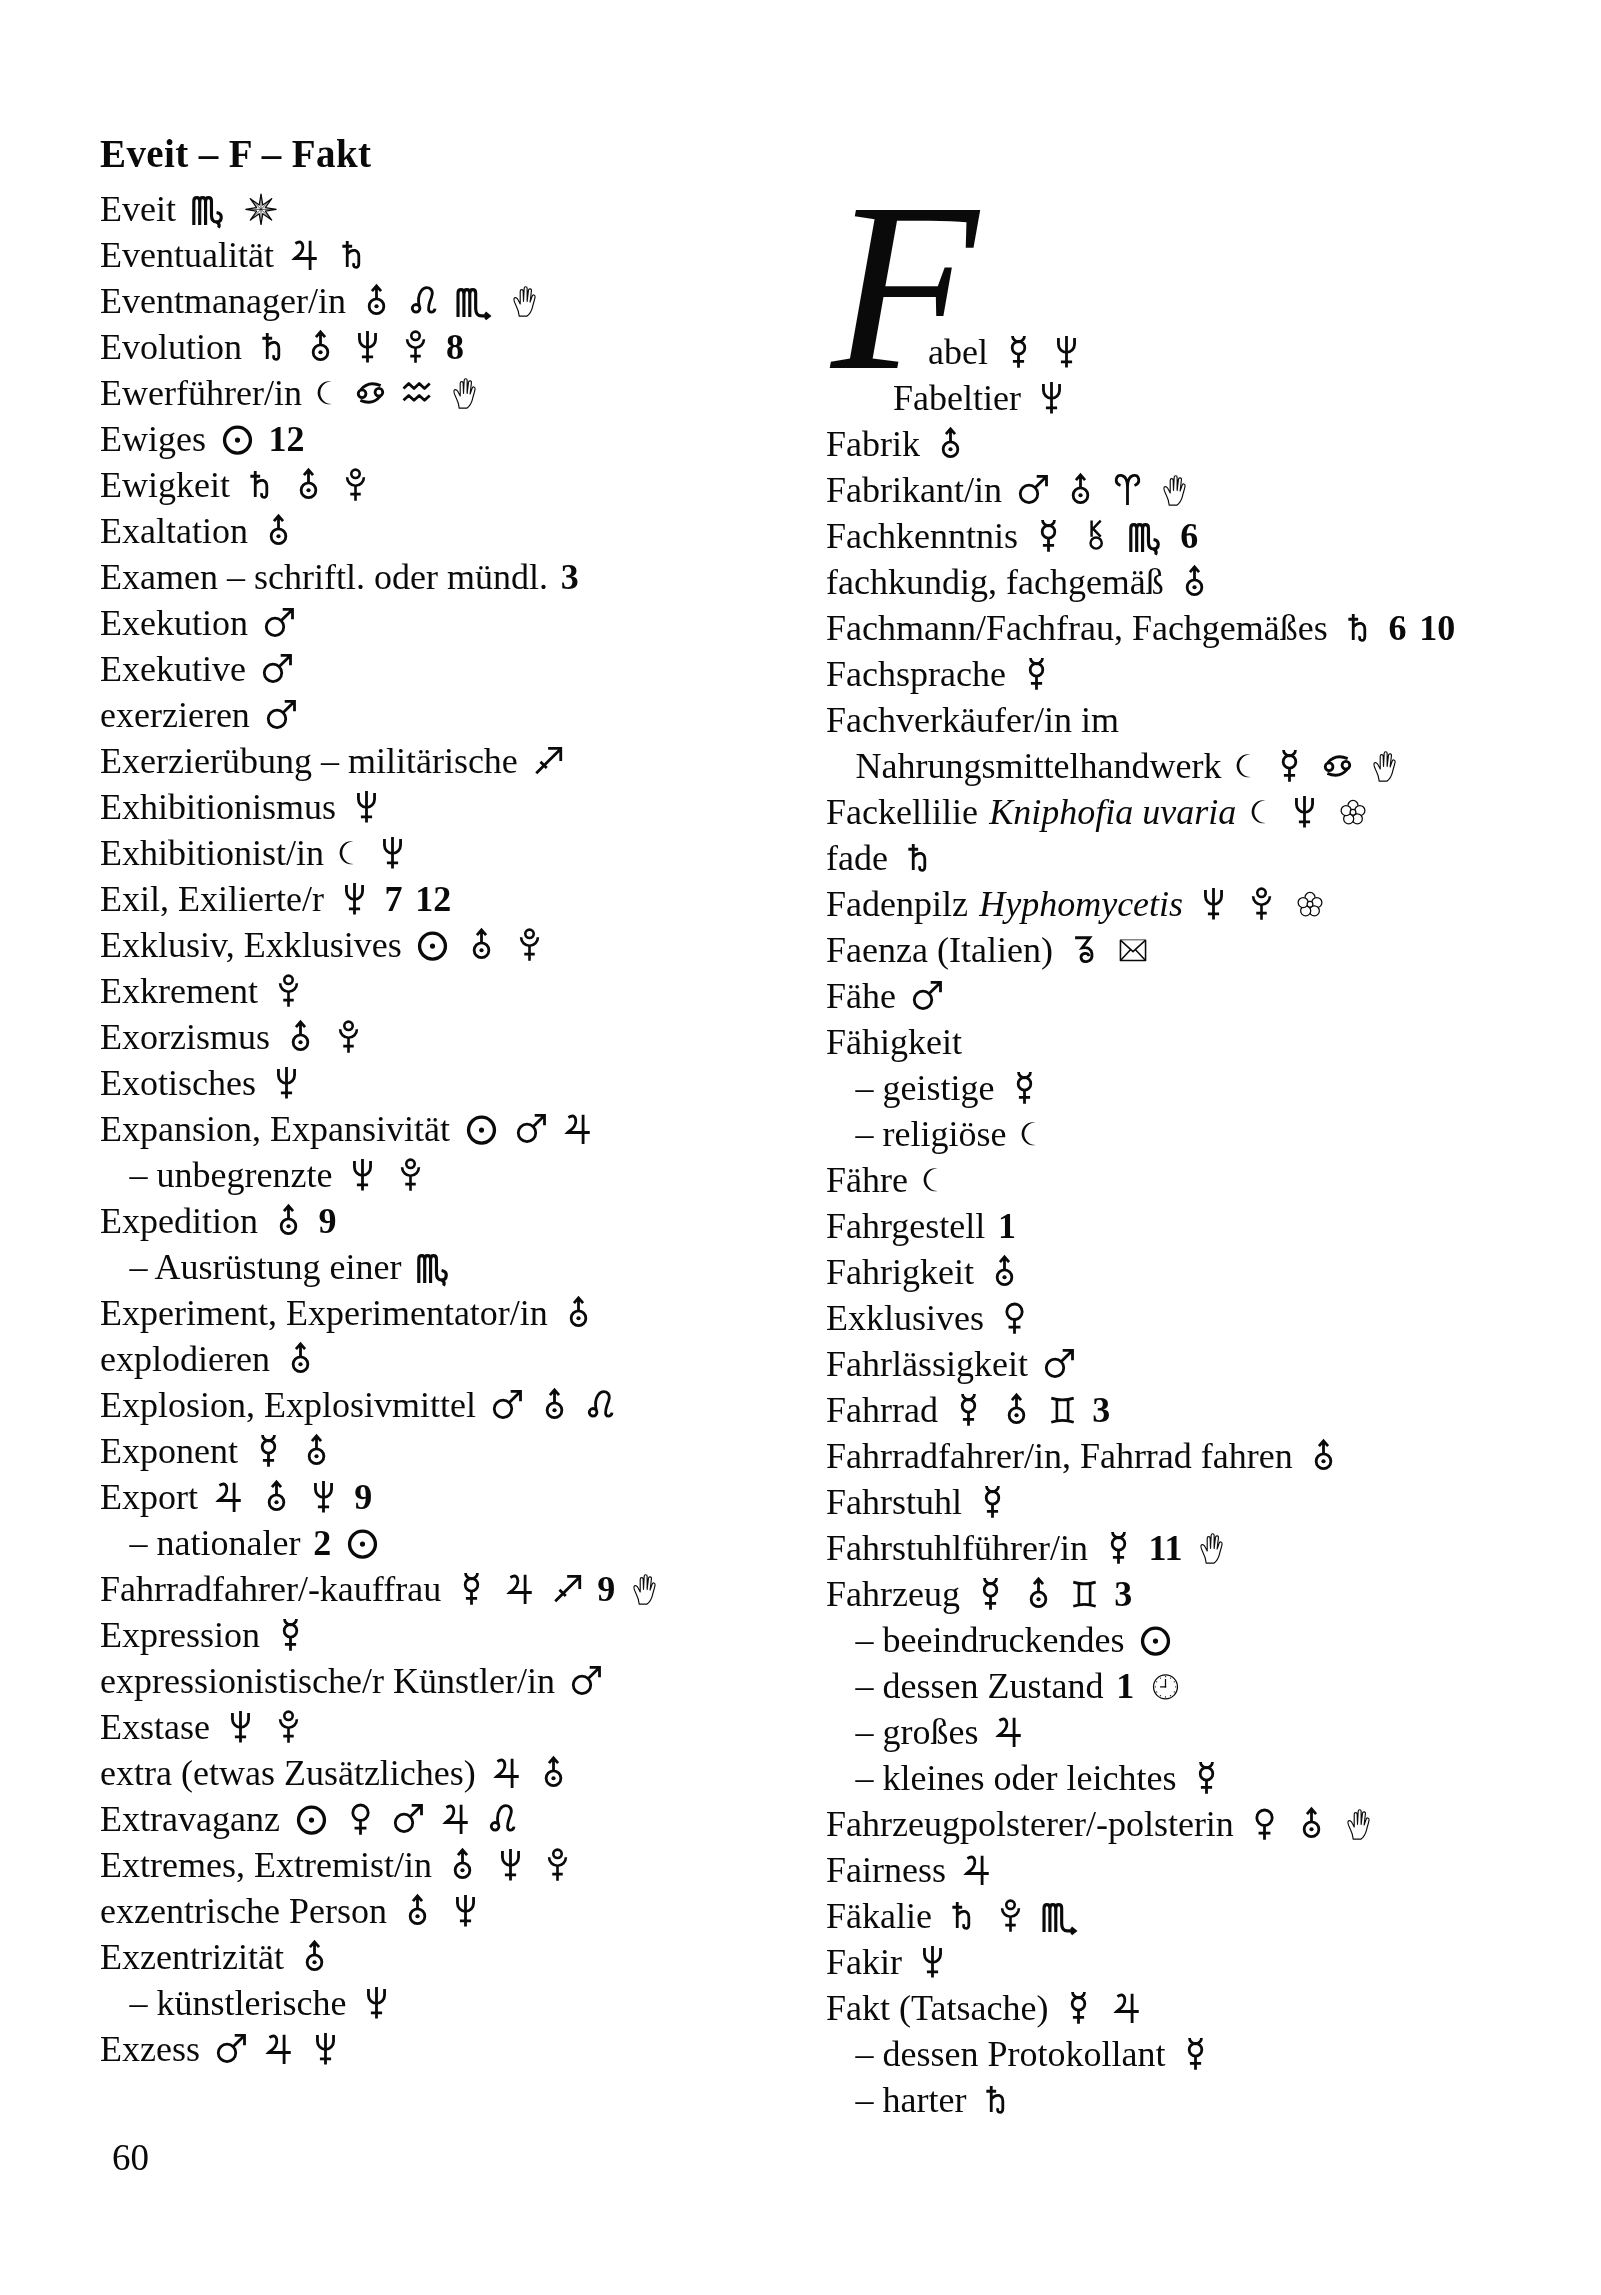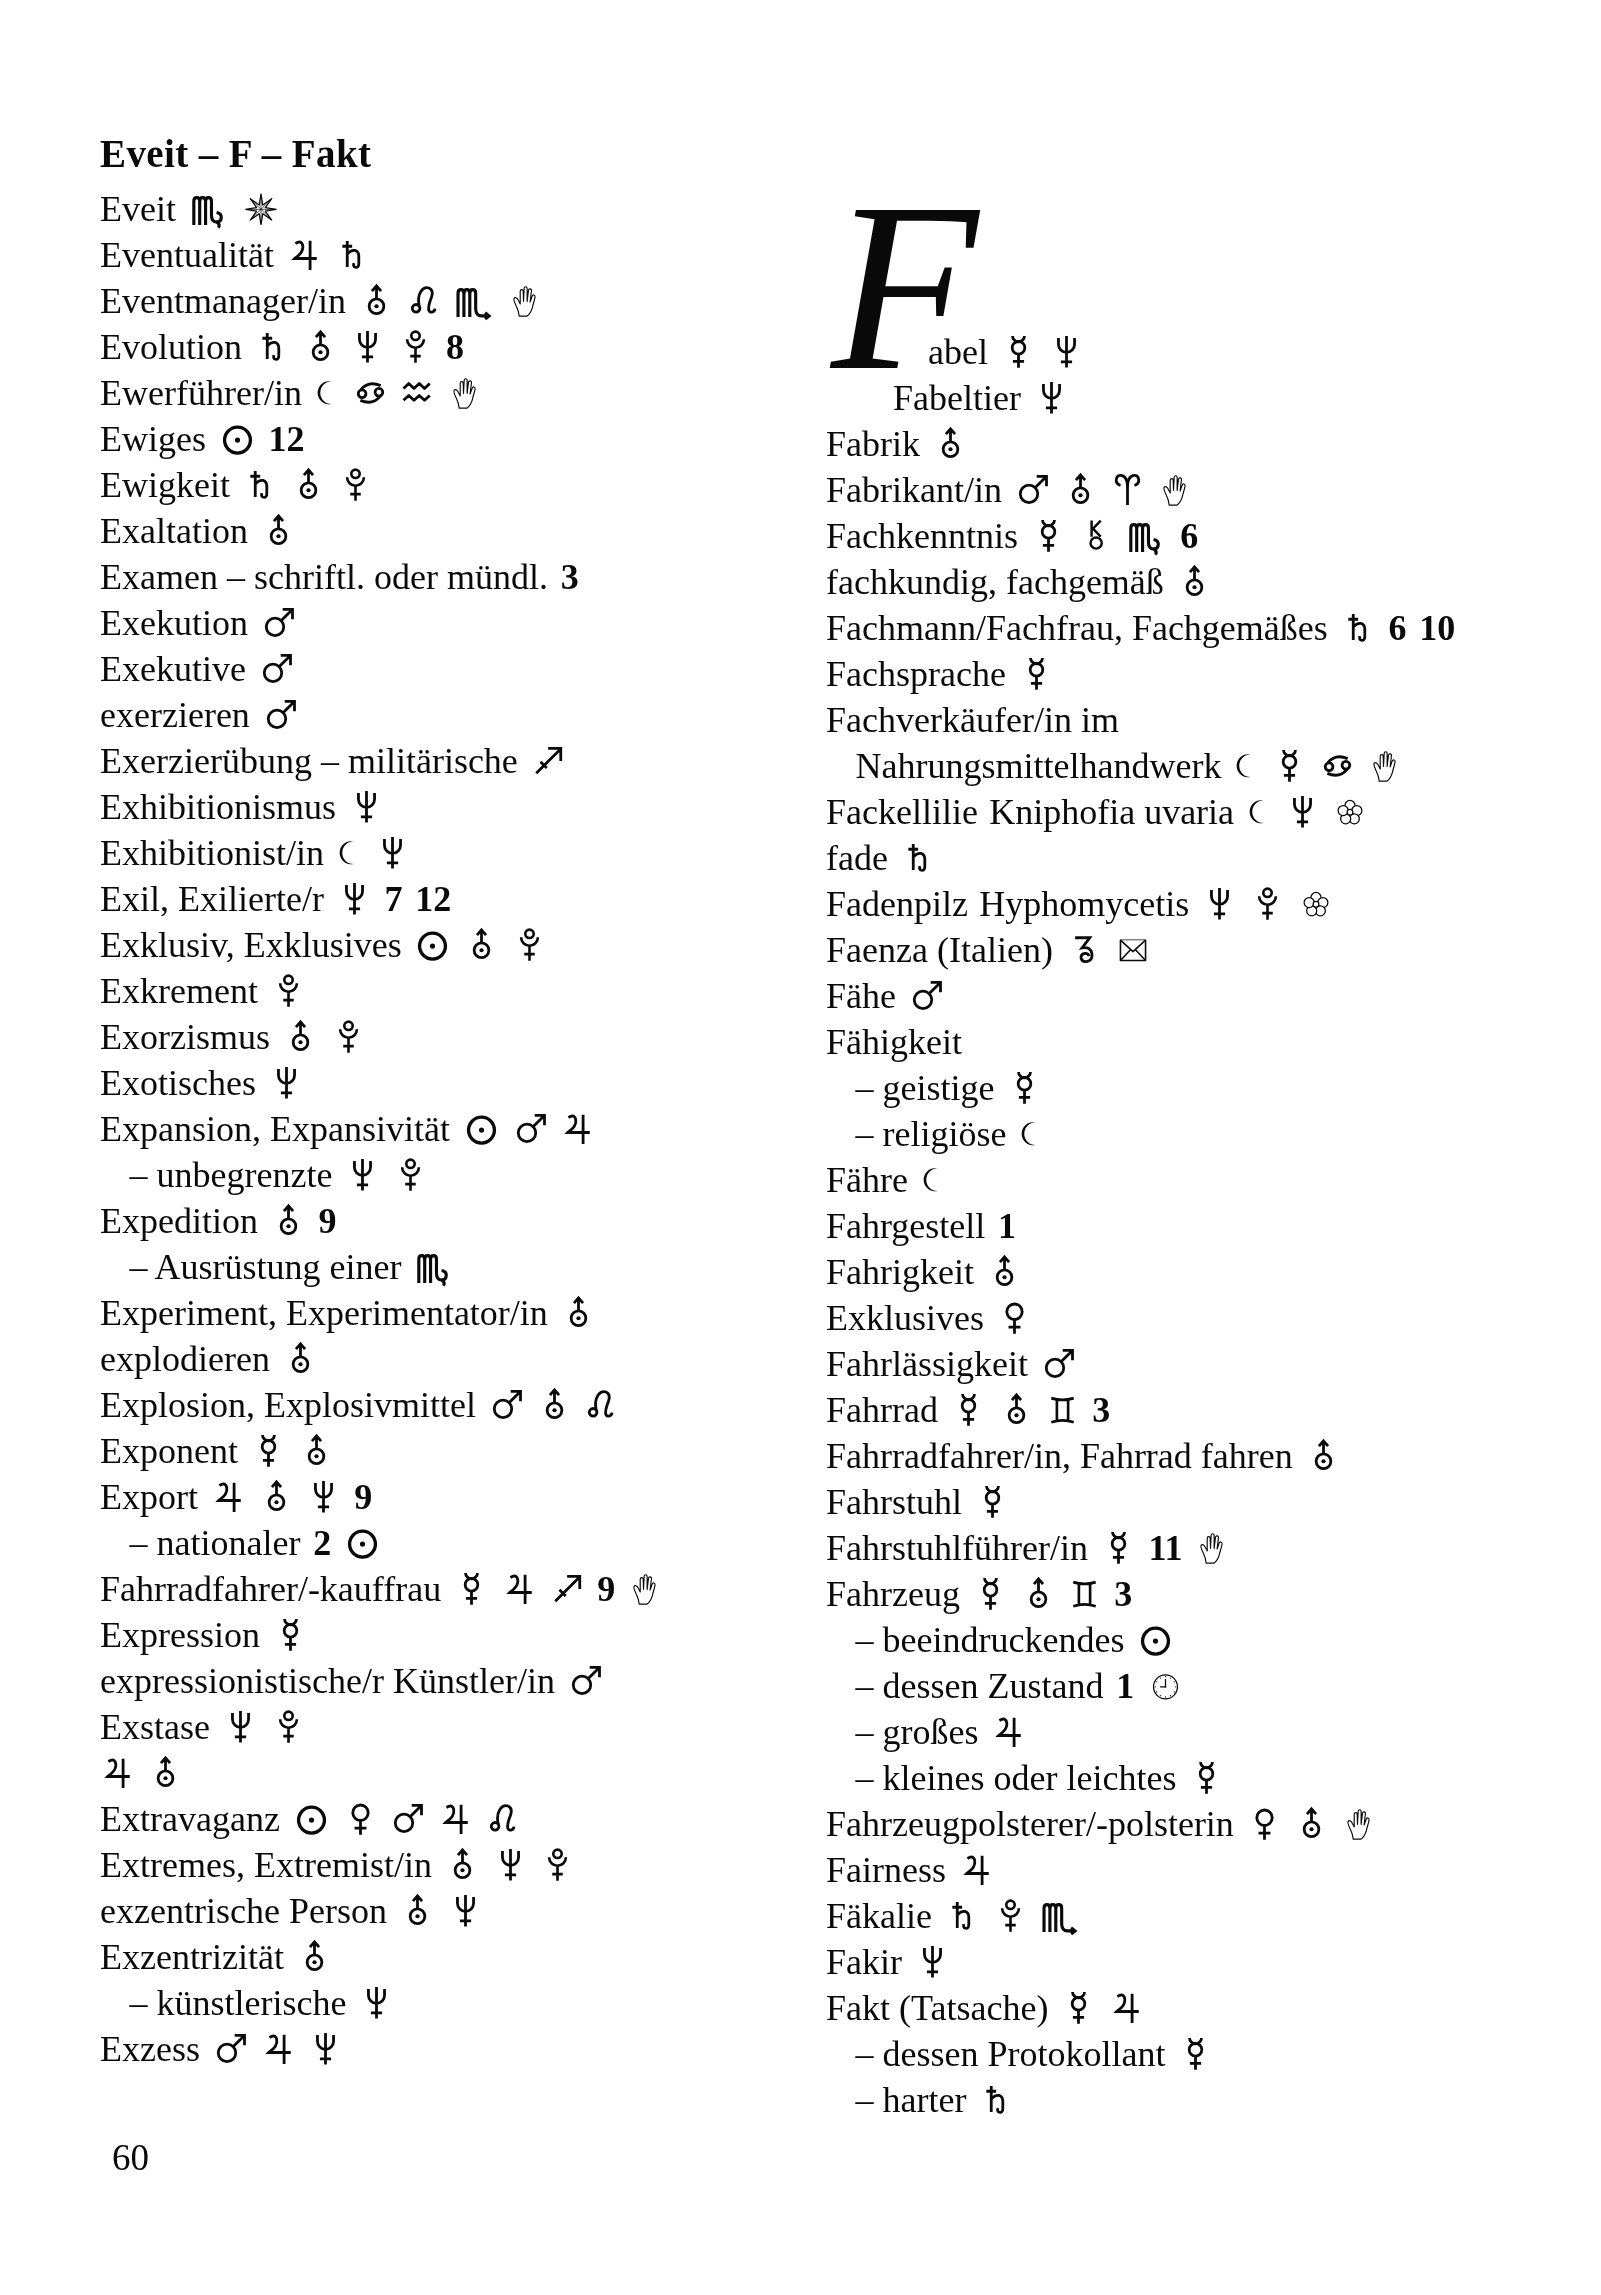--- a/index.html
+++ b/index.html
@@ -12,21 +12,21 @@
   }
   .col{position:absolute;}
   .col-left{left:100px;top:186px;width:718px;}
   .col-right{left:826px;top:329px;width:766px;}
   .entry{
     height:46px;display:flex;align-items:center;gap:12.8px;
     font-size:36px;white-space:nowrap;
   }
   .entry.indent{padding-left:29.5px;}
   .label{display:inline-block;}
-  .label.italic{margin-left:-1.6px;}
+  .label.italic{font-style:italic;margin-left:-1.6px;}
   .num{font-weight:bold;}
   .sym{width:35px;height:40px;flex:0 0 auto;}
   .sym-moon{width:25px;}
   .sym-sun{width:37px;}
   .sym-virgo,.sym-scorpio{width:41px;}
   .sym-hand{width:33px;height:42px;}
   .sym-gemini{width:33px;}
   .sym-envelope{width:40px;}
   .sym-clock{width:37px;height:37px;}
   .sym-flower{width:36px;}
@@ -459,20 +459,21 @@
     <div class="entry">
       <span class="label">Exstase</span>
       <svg class="sym sym-neptune" viewBox="0 0 100 102">
         <use href="#sym-neptune"></use>
       </svg>
       <svg class="sym sym-pluto" viewBox="0 0 100 102">
         <use href="#sym-pluto"></use>
       </svg>
     </div>
     <div class="entry">
+      <span class="label">extra (etwas Zusätzliches)</span>
       <svg class="sym sym-jupiter" viewBox="0 0 100 102">
         <use href="#sym-jupiter"></use>
       </svg>
       <svg class="sym sym-uranus" viewBox="0 0 100 102">
         <use href="#sym-uranus"></use>
       </svg>
     </div>
     <div class="entry">
       <span class="label">Extravaganz</span>
       <svg class="sym sym-sun" viewBox="0 0 100 102">

